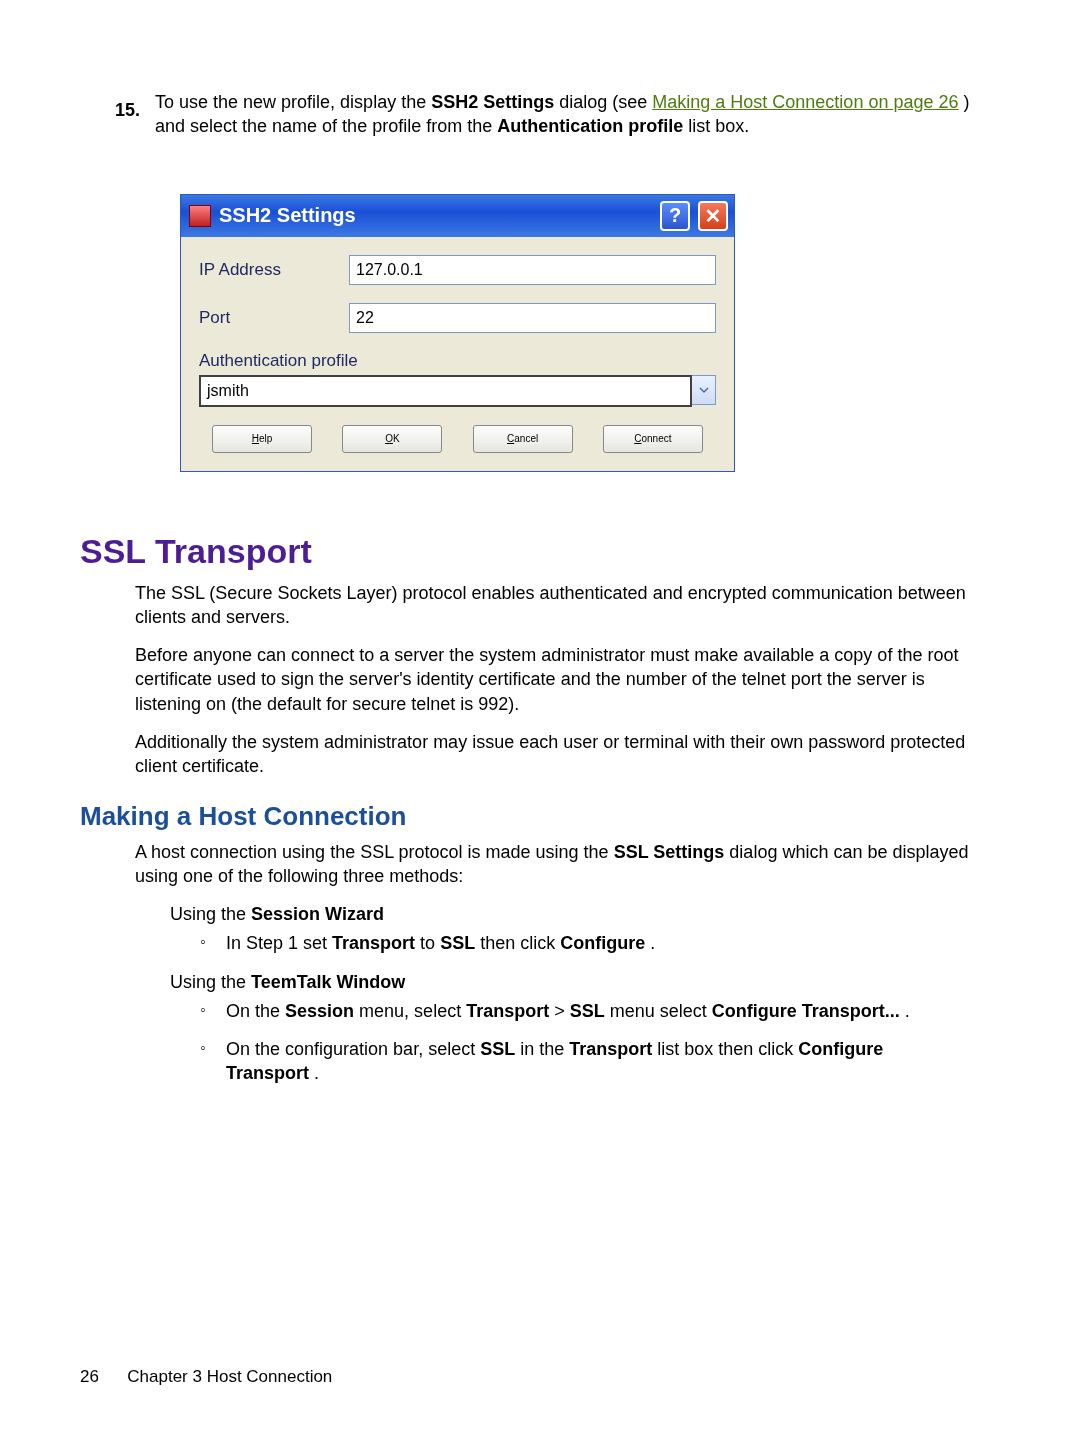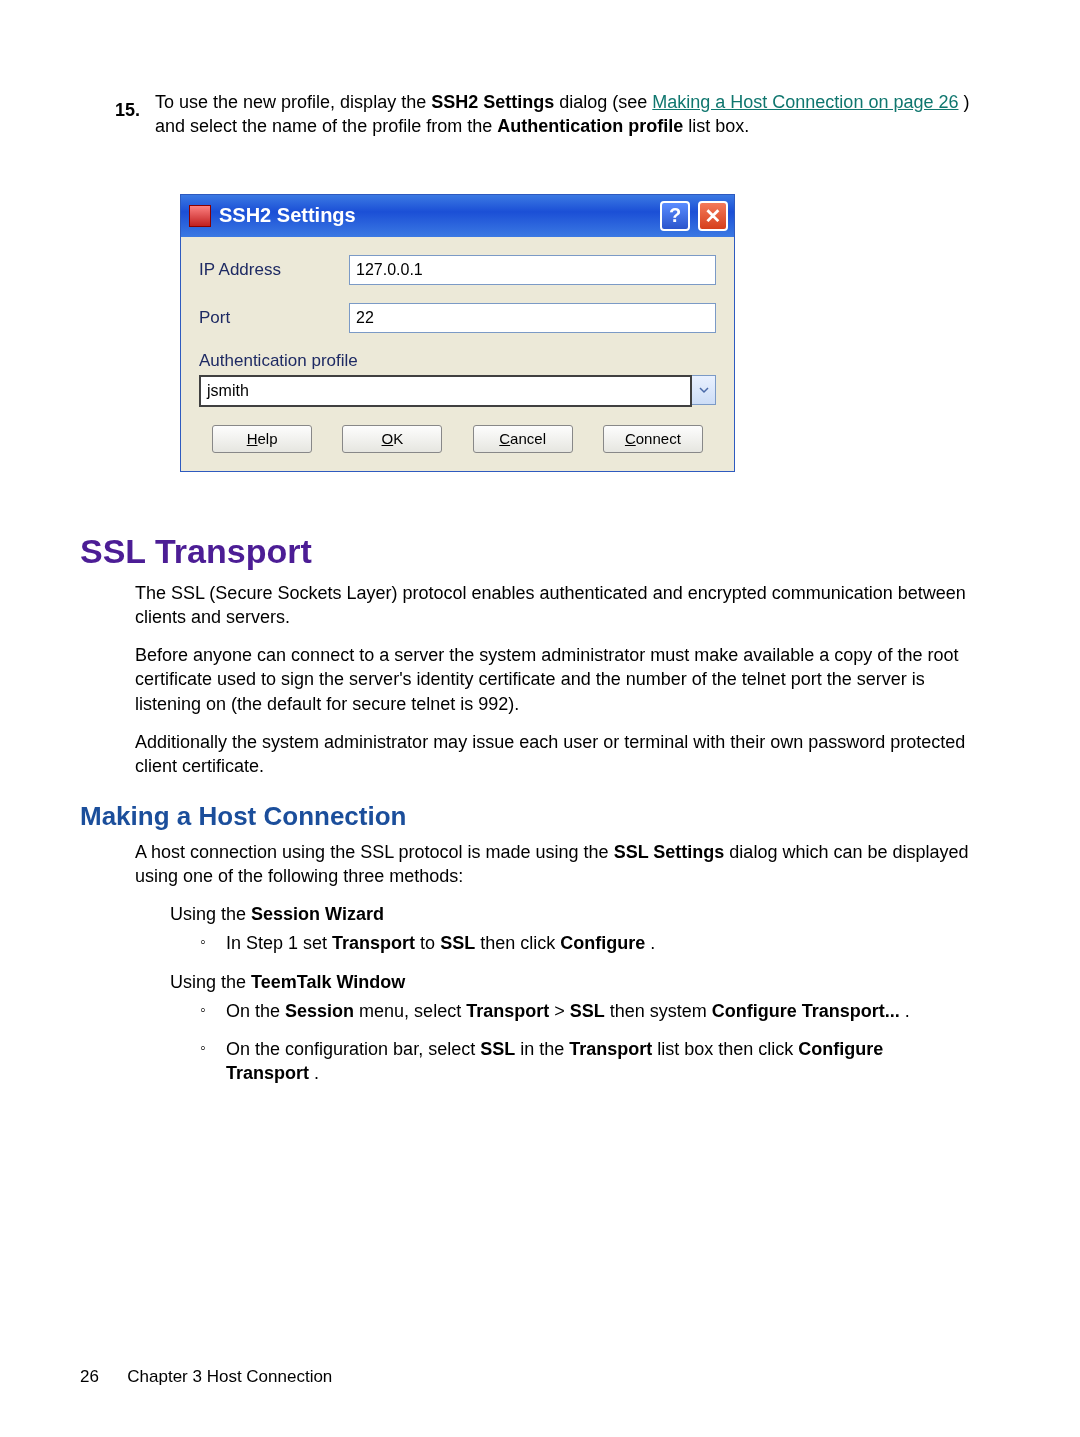--- a/index.html
+++ b/index.html
@@ -24,21 +24,21 @@
     font-size: 18px;
     line-height: 1.35;
   }
   .step-number {
     position: absolute;
     left: -40px;
     top: 8px;
     font-weight: bold;
   }
   .step-text a {
-    color: #0f766e;
+    color: #4d7c0f;
     text-decoration: underline;
   }
   .step-text strong { font-weight: bold; }
 
   .figure-wrap {
     margin: 55px 0 60px 100px;
   }
   .dialog {
     width: 553px;
     border: 1px solid #2e5abf;
@@ -119,21 +119,21 @@
     gap: 12px;
     padding: 0 4px 6px 4px;
   }
   .dlg-btn {
     min-width: 100px;
     height: 28px;
     border:1px solid #888;
     background: linear-gradient(to bottom,#fdfdfd,#e6e6e0);
     border-radius:3px;
     display:flex; align-items:center; justify-content:center;
-    font-size: 15px;
+    font-size: 10px;
     box-sizing:border-box;
   }
   .dlg-btn .ul { text-decoration: underline; }
 
   h2.ssl-h {
     font-family: "Segoe UI", Arial, sans-serif;
     font-weight: bold;
     color: #4c1d95;
     font-size: 34px;
     margin: 30px 0 10px 0;
@@ -280,21 +280,21 @@
     <strong>TeemTalk Window</strong>
   </div>
   <ul class="sub-bullets">
     <li>
       <span>On the </span>
       <strong>Session</strong>
       <span> menu, select </span>
       <strong>Transport</strong>
       <span> &gt; </span>
       <strong>SSL</strong>
-      <span> then system </span>
+      <span> menu select </span>
       <strong>Configure Transport...</strong>
       <span>.</span>
     </li>
     <li>
       <span>On the configuration bar, select </span>
       <strong>SSL</strong>
       <span> in the </span>
       <strong>Transport</strong>
       <span> list box then click </span>
       <strong>Configure Transport</strong>

